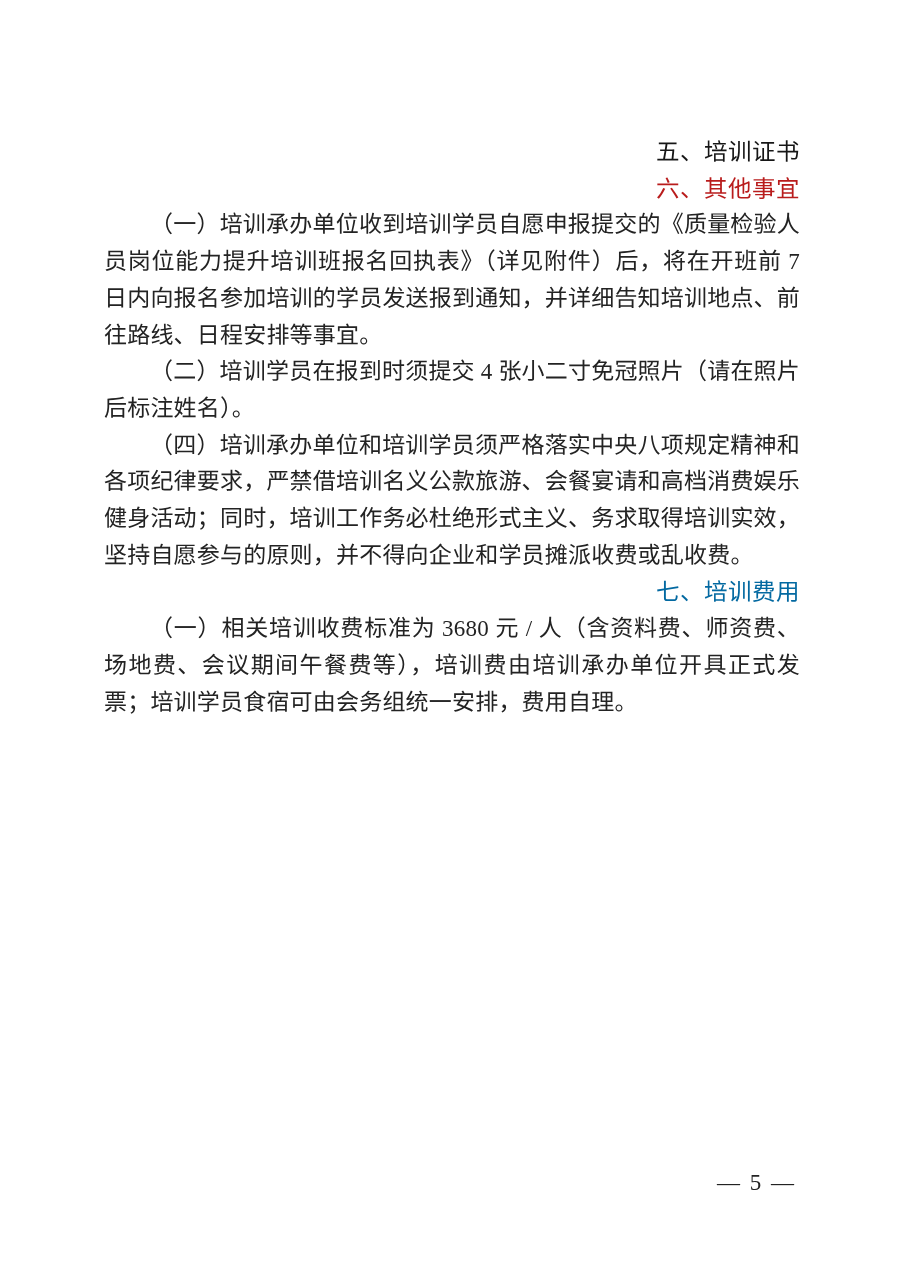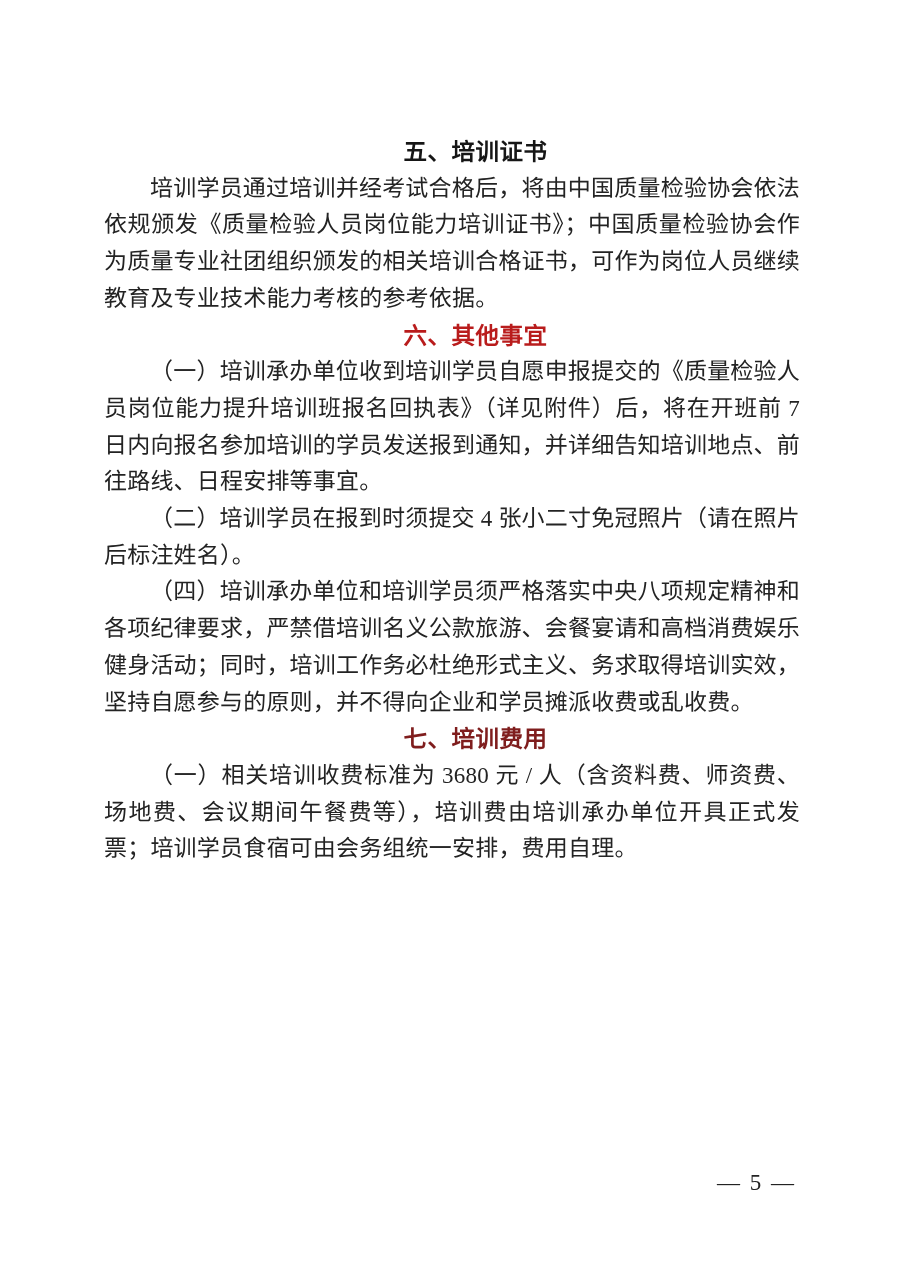--- a/index.html
+++ b/index.html
@@ -28,24 +28,24 @@
   }
   .doc-section {
     margin: 0;
     padding: 0;
   }
   .section-heading {
     margin: 0;
     padding: 0;
     font-family: "Liberation Sans", sans-serif;
     font-size: 23.5px;
-    font-weight: 700;
+    font-weight: 400;
     line-height: 36.7px;
     text-indent: 2em;
-    text-align: center;
+    text-align: right;
     letter-spacing: 0.5px;
   }
   .paragraph {
     margin: 0;
     padding: 0;
     text-indent: 2em;
   }
   .page-number {
     position: absolute;
     top: 1168px;
@@ -56,27 +56,26 @@
     white-space: nowrap;
   }
 </style>
 </head>
 <body>
 
 <div class="page" style="background: rgb(255, 255, 255);">
   <div class="doc-content" style="color: rgb(35, 35, 35);">
       <section class="doc-section">
         <h2 class="section-heading" style="color: rgb(22, 22, 22);">五、培训证书</h2>
-        <p class="paragraph">培训学员通过培训并经考试合格后，将由中国质量检验协会依法依规颁发《质量检验人员岗位能力培训证书》；中国质量检验协会作为质量专业社团组织颁发的相关培训合格证书，可作为岗位人员继续教育及专业技术能力考核的参考依据。</p>
       </section>
       <section class="doc-section">
         <h2 class="section-heading" style="color: #b91c1c;">六、其他事宜</h2>
         <p class="paragraph">（一）培训承办单位收到培训学员自愿申报提交的《质量检验人员岗位能力提升培训班报名回执表》（详见附件）后，将在开班前 7 日内向报名参加培训的学员发送报到通知，并详细告知培训地点、前往路线、日程安排等事宜。</p>
         <p class="paragraph">（二）培训学员在报到时须提交 4 张小二寸免冠照片（请在照片后标注姓名）。</p>
         <p class="paragraph">（四）培训承办单位和培训学员须严格落实中央八项规定精神和各项纪律要求，严禁借培训名义公款旅游、会餐宴请和高档消费娱乐健身活动；同时，培训工作务必杜绝形式主义、务求取得培训实效，坚持自愿参与的原则，并不得向企业和学员摊派收费或乱收费。</p>
       </section>
       <section class="doc-section">
-        <h2 class="section-heading" style="color: #7f1d1d;">七、培训费用</h2>
+        <h2 class="section-heading" style="color: #0369a1;">七、培训费用</h2>
         <p class="paragraph">（一）相关培训收费标准为 3680 元 / 人（含资料费、师资费、场地费、会议期间午餐费等），培训费由培训承办单位开具正式发票；培训学员食宿可由会务组统一安排，费用自理。</p>
       </section>
     </div>
   <div class="page-number" style="color: rgb(35, 35, 35);">— 5 —</div>
 </div>
 
 </body></html>

